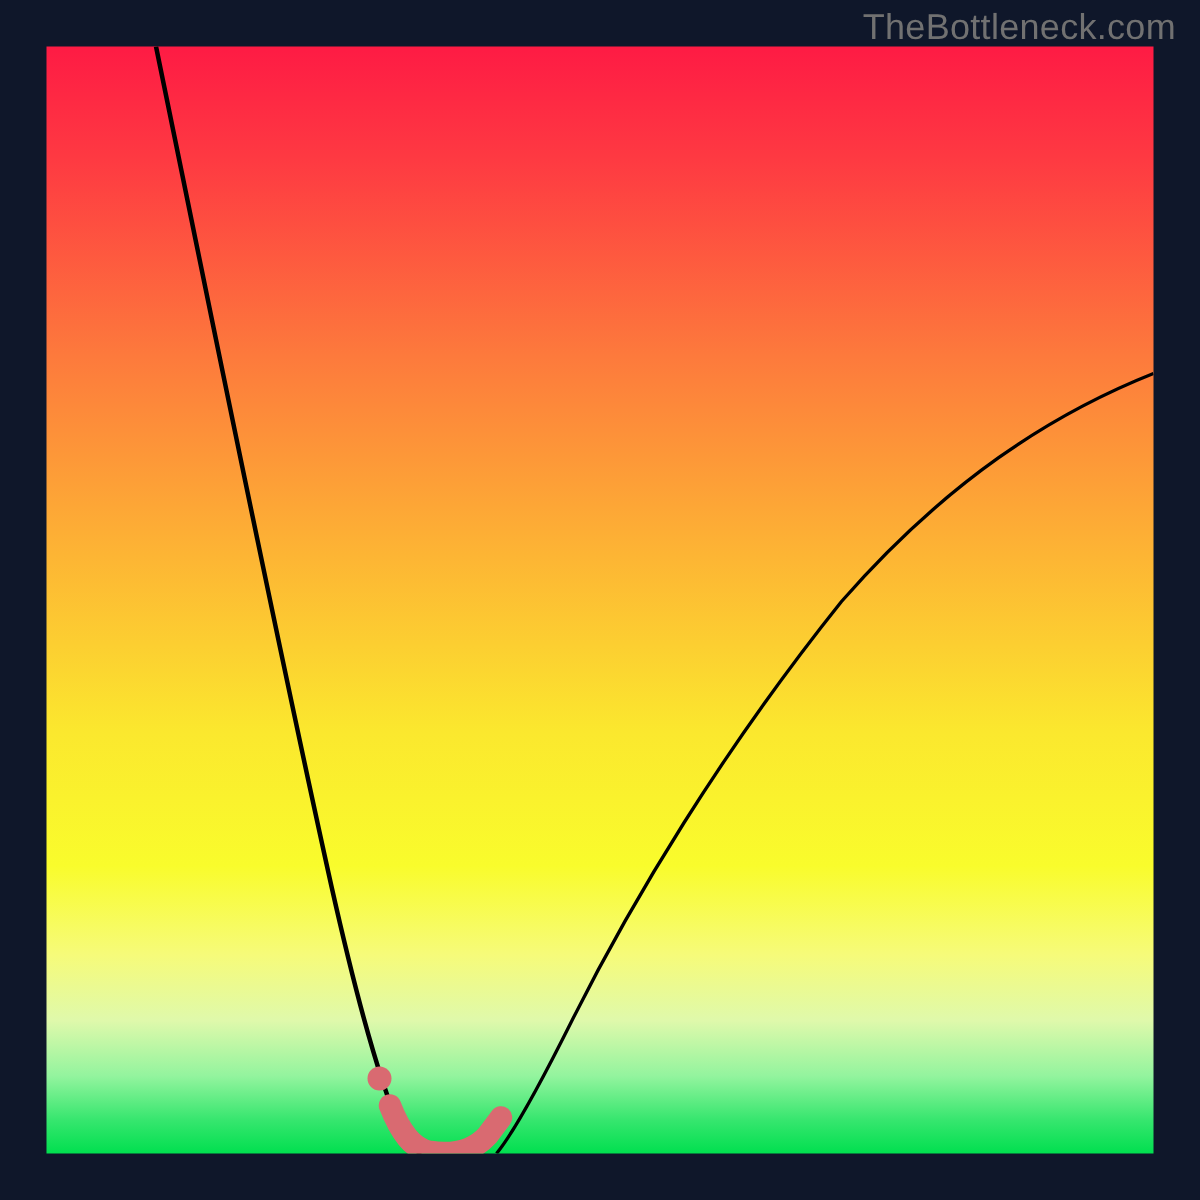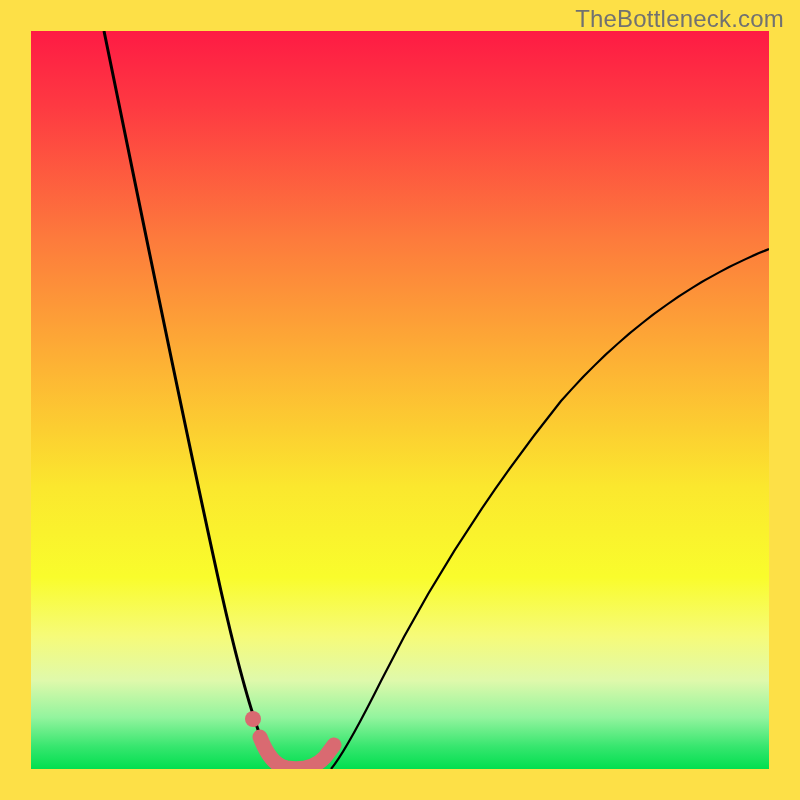--- a/index.html
+++ b/index.html
@@ -10,21 +10,21 @@
     background: #000000;
     overflow: hidden;
     font-family: Arial, Helvetica, sans-serif;
   }
   .frame {
     position: absolute;
     top: 0;
     left: 0;
     width: 800px;
     height: 800px;
-    background: #fde047;
+    background: #0f172a;
     text-align: right;
   }
   .plot-area {
     position: absolute;
     left: 31px;
     top: 31px;
     width: 738px;
     height: 738px;
     
     background: linear-gradient(

